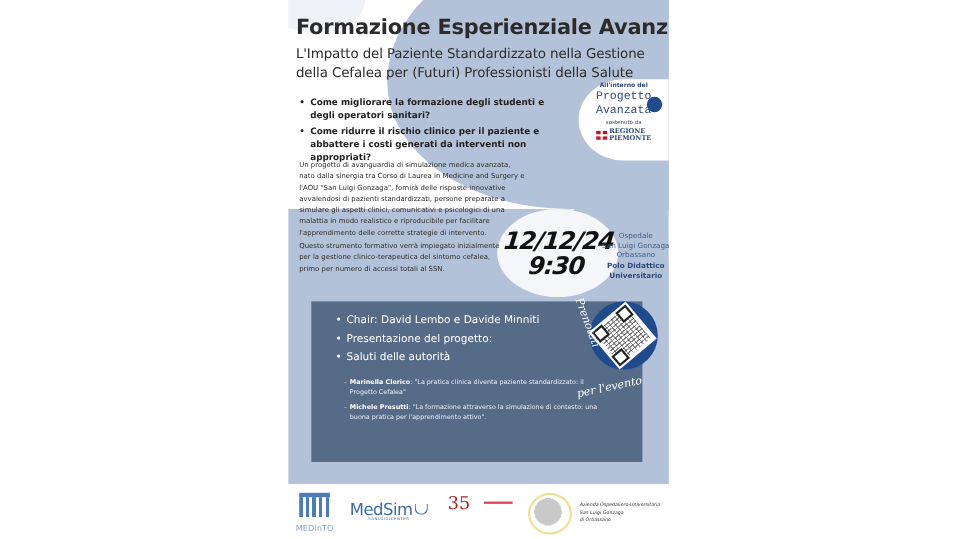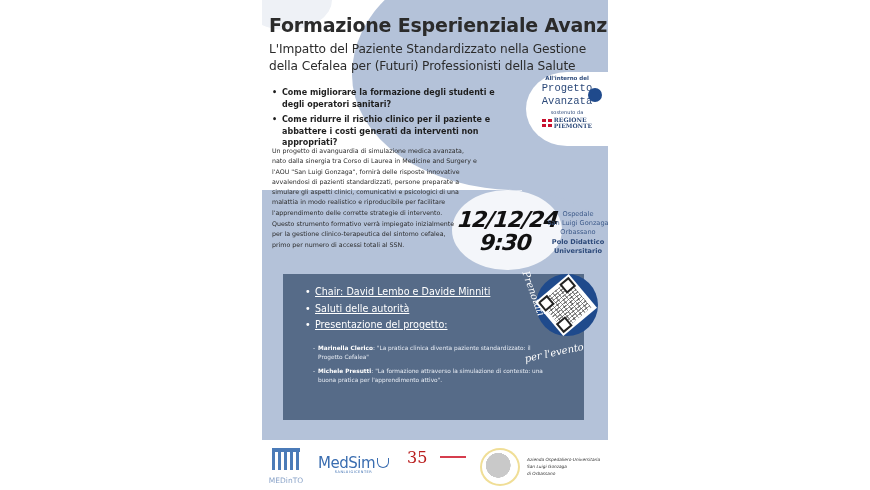--- a/index.html
+++ b/index.html
@@ -19,21 +19,21 @@
   .reg { display:flex; align-items:center; justify-content:center; margin-top:2px; gap:2px; }
   .reg-flag { width:10px; height:8px; background:#c8102e; position:relative; }
   .reg-flag::after { content:""; position:absolute; left:4px; top:0; width:2px; height:8px; background:#fff; }
   .reg-flag::before { content:""; position:absolute; left:0; top:3px; width:10px; height:2px; background:#fff; }
   .reg-text { font-family:"DejaVu Serif", serif; font-size:6px; line-height:6px; color:#2d4a7a; text-align:left; font-weight:bold; }
   .date { position:absolute; left:195px; top:208px; font-family:"DejaVu Sans", sans-serif; font-style:italic; font-size:22px; line-height:23px; color:#111; font-weight:bold; text-align:center; transform:skewX(-6deg); letter-spacing:-1px; }
   .place { position:absolute; left:281px; top:210px; width:70px; text-align:center; font-size:6.6px; line-height:9.2px; color:#3e5b8a; }
   .place .b { font-weight:bold; color:#2d4a7a; }
   .program { position:absolute; left:21px; top:274px; width:301px; height:146px; background:#566b88; }
   .prog-list { position:absolute; left:22px; top:10px; margin:0; padding:0; list-style:none; }
-  .prog-list li { position:relative; padding-left:10px; color:#fff; font-size:9.6px; line-height:16.5px;text-decoration:underline; }
+  .prog-list li { position:relative; padding-left:10px; color:#fff; font-size:9.6px; line-height:16.5px; }
   .prog-list li::before { content:"•"; position:absolute; left:0; }
   .sub-list { position:absolute; left:30px; top:70px; margin:0; padding:0; list-style:none; width:230px; }
   .sub-list li { color:#e6ebf3; font-size:5.8px; line-height:9px; margin-bottom:5px; position:relative; padding-left:5px; }
   .sub-list li::before { content:"-"; position:absolute; left:0; }
   .sub-list b { color:#fff; }
   .last-item { position:absolute; left:22px; top:121px; color:#fff; font-size:9.6px; padding-left:10px; }
   .last-item::before { content:"•"; position:absolute; left:0; }
   .qr-circle { position:absolute; left:274px; top:274px; width:62px; height:62px; border-radius:50%; background:#1f4a8c; }
   .qr { position:absolute; left:282px; top:283px; width:44px; height:44px; background:#fff; transform:rotate(-40deg); }
   .qr-grid { position:absolute; left:4px; top:4px; width:36px; height:36px;
@@ -99,22 +99,22 @@
     <div>Ospedale</div>
     <div>San Luigi Gonzaga</div>
     <div>Orbassano</div>
     <div class="b">Polo Didattico</div>
     <div class="b">Universitario</div>
   </div>
 
   <div class="program">
     <ul class="prog-list">
       <li>Chair: David Lembo e Davide Minniti</li>
+      <li>Presentazione del progetto:</li>
       <li>Saluti delle autorità</li>
-      <li>Presentazione del progetto:</li>
     </ul>
     <ul class="sub-list">
       <li><b>Marinella Clerico</b><span>: "La pratica clinica diventa paziente standardizzato: il Progetto Cefalea"</span></li>
       <li><b>Michele Presutti</b><span>: "La formazione attraverso la simulazione di contesto: una buona pratica per l'apprendimento attivo".</span></li>
     </ul>
   </div>
 
   <div class="qr-circle"></div>
   <div class="qr">
     <div class="qr-grid"></div>

